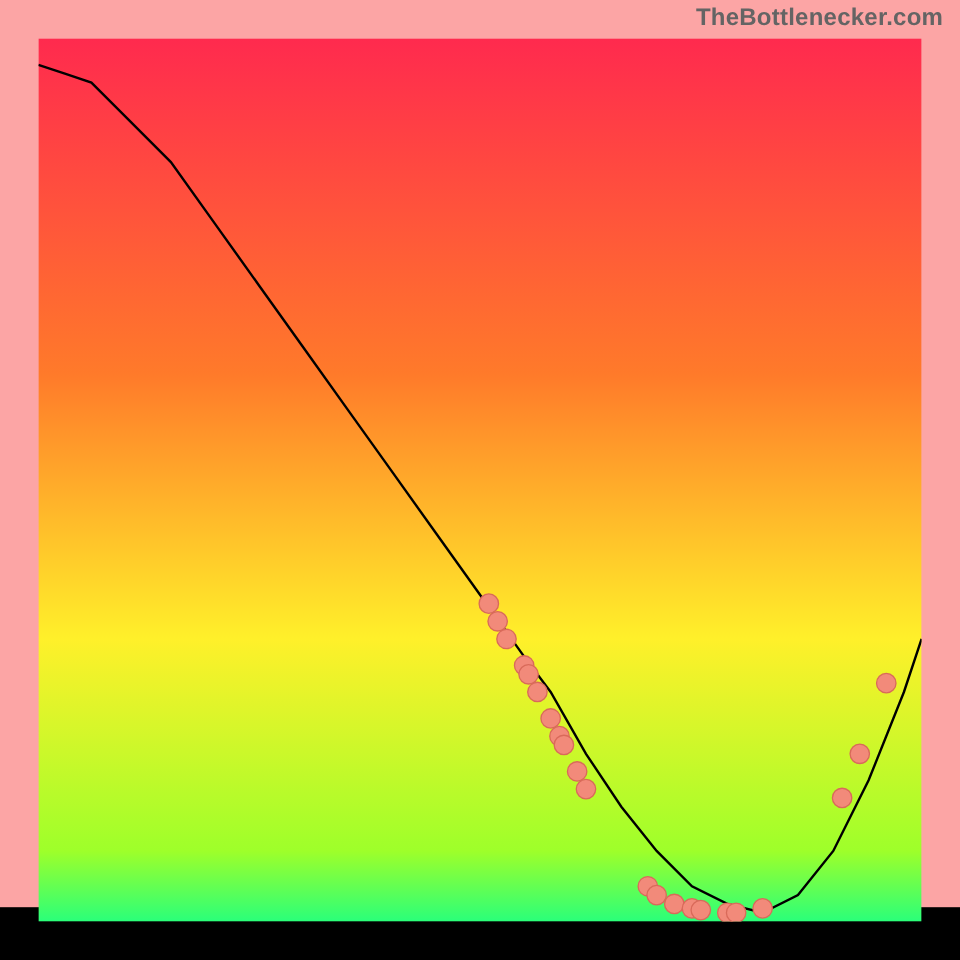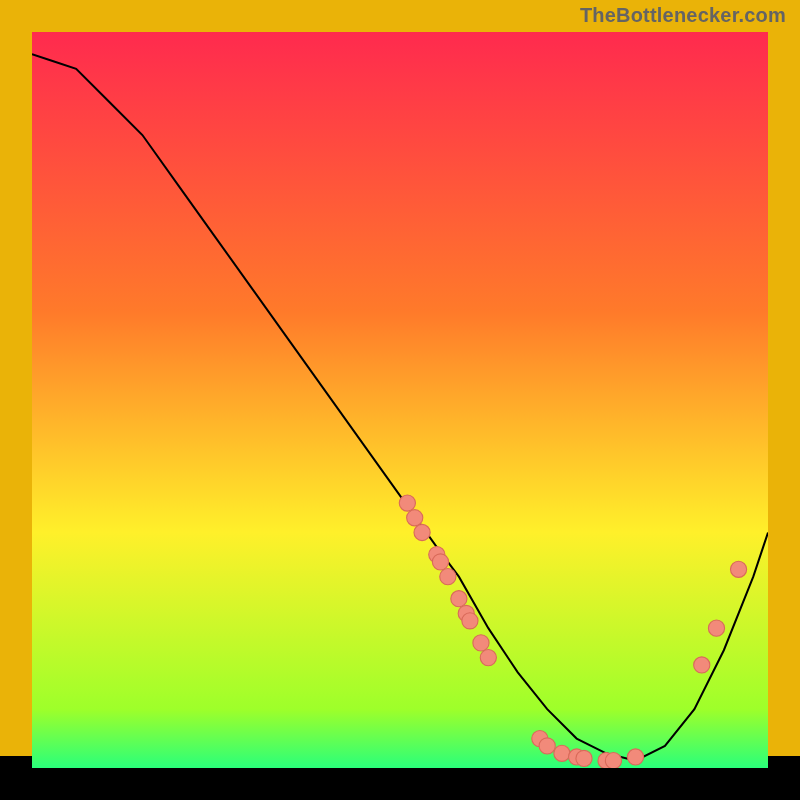--- a/index.html
+++ b/index.html
@@ -8,21 +8,21 @@
     background: #000;
     width: 800px;
     height: 800px;
     overflow: hidden;
     font-family: Arial, Helvetica, sans-serif;
   }
   .frame {
     position: relative;
     width: 800px;
     height: 756px;
-    background: #eab308;
+    background: #fca5a5;
   }
   .attribution {
     position: absolute;
     top: 4px;
     right: 14px;
     font-size: 20px;
     font-weight: bold;
     color: #646464;
     letter-spacing: 0.2px;
   }

